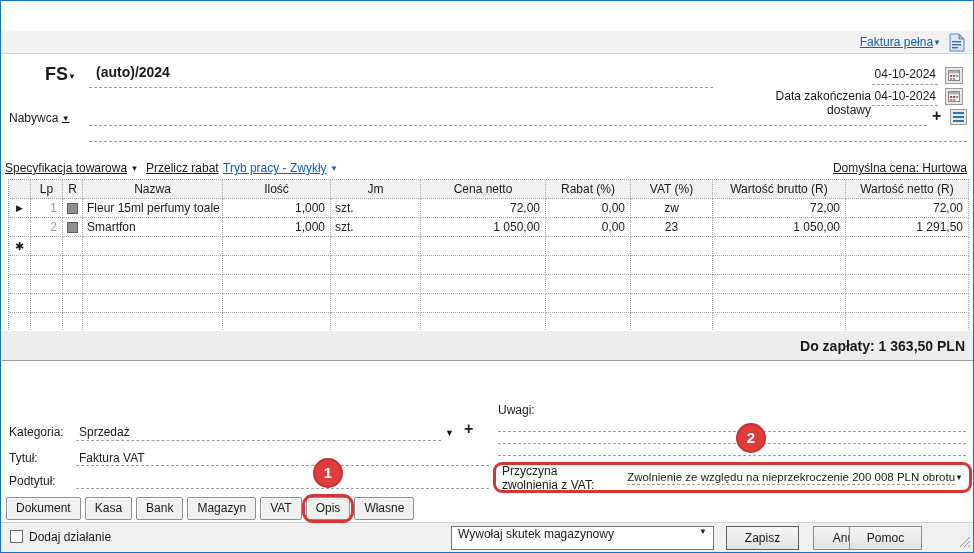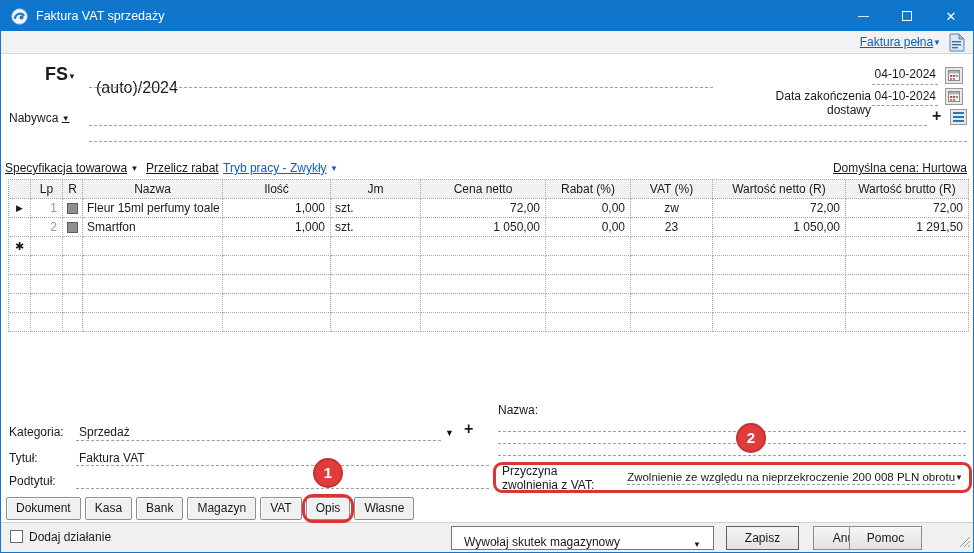--- a/index.html
+++ b/index.html
@@ -21,21 +21,21 @@
            padding:0 8px;box-sizing:border-box;}
   .blacklink{color:#1a1a1a;text-decoration:underline;cursor:pointer;}
   .bluelink{color:#0b5fbe;text-decoration:underline;cursor:pointer;}
   .linkbar .spacer{flex:1;}
   .arrow{font-size:8px;vertical-align:1px;}
   .arrow-blue{color:#0b5fbe;}
   
   .dot{position:absolute;height:0;border-bottom:1px dashed #9e9e9e;}
   
   .fs-sym{position:absolute;left:44px;top:63px;font-size:18px;font-weight:bold;}
-  .fs-num{position:absolute;left:95px;top:78px;font-size:16px;font-weight:normal;}
+  .fs-num{position:absolute;left:95px;top:63px;font-size:14px;font-weight:bold;}
   .date-txt{position:absolute;width:62px;text-align:right;font-size:12px;}
   .cal-btn{position:absolute;width:18px;height:17px;background:#e8e8e8;border:1px solid #9a9a9a;
            box-sizing:border-box;display:flex;align-items:center;justify-content:center;}
   .lbl{position:absolute;font-size:12px;}
   .plus{font-weight:bold;font-size:16px;line-height:14px;}
   .sq-btn{position:absolute;width:17px;height:16px;background:#e8e8e8;border:1px solid #9a9a9a;
           box-sizing:border-box;display:flex;align-items:center;justify-content:center;}
   
   .grid{position:absolute;left:7px;top:178px;display:grid;
         grid-template-columns:22px 32px 20px 140px 108px 90px 125px 85px 82px 133px 123px;
@@ -73,53 +73,33 @@
   .red-ring{position:absolute;left:-5px;top:-4px;right:-5px;bottom:-4px;
             border:3px solid #d93535;border-radius:11px;pointer-events:none;z-index:25;}
   .tab .badge{left:50%;margin-left:-15px;top:-40px;}
   
   .bottombar{position:absolute;left:0;top:521px;width:100%;height:31px;background:#f0f0f0;
              border-top:1px solid #d2d2d2;box-sizing:border-box;}
   .chk{position:absolute;left:9px;top:7px;width:13px;height:13px;background:#fff;
        border:1px solid #6b6b6b;box-sizing:border-box;}
   .chk-label{position:absolute;left:28px;top:7px;}
   .selectbox{position:absolute;left:450px;top:3px;width:263px;height:24px;background:#fff;
-             border:1px solid #767676;box-sizing:border-box;display:flex;align-items:flex-end;
-             padding:0 12px;}
+             border:1px solid #767676;box-sizing:border-box;display:flex;align-items:flex-start;
+             padding:0 6px;}
   .selectbox .spacer{flex:1;}
   .btn{position:absolute;top:3px;width:73px;height:24px;background:linear-gradient(#f6f6f6,#e2e2e2);
        border:1px solid #8c8c8c;box-sizing:border-box;text-align:center;line-height:22px;font-size:12px;}
   .btn-default{border:1px solid #5f5f5f;}
   .grip{position:absolute;right:2px;bottom:2px;}
 </style>
 </head>
 <body>
 
 <div id="app">
 
-  <div class="titlebar">
-    <span style="display:flex;">
-      <svg width="17" height="17" viewBox="0 0 17 17">
-        <circle cx="8.5" cy="8.5" r="7.6" fill="#eef5fc" stroke="#b9d4ee"></circle>
-        <path d="M4 11 a5.2 5.2 0 0 1 9.3 -3.2" stroke="#2e75b6" stroke-width="2.2" fill="none"></path>
-        <circle cx="10.5" cy="9.5" r="2" fill="#2e75b6"></circle>
-      </svg>
-    </span>
-    <span class="title">Faktura VAT sprzedaży</span>
-    <span class="spacer"></span>
-    <div class="winbtn">
-        <span class="min-glyph"></span>
-      </div>
-    <div class="winbtn">
-        <span class="max-glyph"></span>
-      </div>
-    <div class="winbtn">
-        <span class="close-glyph">✕</span>
-      </div>
-  </div>
 
   <div class="linkbar">
     <span class="spacer"></span>
     <span class="bluelink">Faktura pełna</span>
     <span class="arrow arrow-blue">▼</span>
     <span style="margin-left:8px;display:flex;">
       <svg width="16" height="19" viewBox="0 0 16 19">
         <path d="M1 1 h9 l5 5 v12 h-14 z" fill="#dce9f5" stroke="#5b86b5"></path>
         <path d="M10 1 l5 5 h-5 z" fill="#9fc0de" stroke="#5b86b5"></path>
         <rect x="3" y="8" width="9" height="1.4" fill="#3a6ea5"></rect>
@@ -194,22 +174,22 @@
 
     <div class="tc th"></div>
     <div class="tc th">Lp</div>
     <div class="tc th">R</div>
     <div class="tc th">Nazwa</div>
     <div class="tc th">Ilość</div>
     <div class="tc th">Jm</div>
     <div class="tc th">Cena netto</div>
     <div class="tc th">Rabat (%)</div>
     <div class="tc th">VAT (%)</div>
+    <div class="tc th">Wartość brutto (R)</div>
     <div class="tc th">Wartość netto (R)</div>
-    <div class="tc th">Wartość brutto (R)</div>
 
     <div class="tc ac rowmark">▶</div>
     <div class="tc ar lp">1</div>
     <div class="tc">
         <div class="rsq"></div>
       </div>
     <div class="tc al">Fleur 15ml perfumy toale</div>
     <div class="tc ar">1,000</div>
     <div class="tc al">szt.</div>
     <div class="tc ar">72,00</div>
@@ -282,35 +262,38 @@
       <div class="tc"></div>
       <div class="tc"></div>
       <div class="tc"></div>
       <div class="tc"></div>
       <div class="tc"></div>
       <div class="tc"></div>
       <div class="tc"></div>
       <div class="tc"></div>
     </div>
 
+  <div class="total-strip">
+    <span class="total">Do zapłaty: 1 363,50 PLN</span>
+  </div>
 
   <div class="lbl" style="left:8px;top:424px;">Kategoria:</div>
   <div class="lbl" style="left:78px;top:424px;">Sprzedaż</div>
   <div class="dot" style="left:75px;top:439px;width:365px;"></div>
   <div class="caret" style="left:444px;top:427px;">▼</div>
   <div class="lbl plus" style="left:463px;top:421px;">+</div>
 
   <div class="lbl" style="left:8px;top:450px;">Tytuł:</div>
   <div class="lbl" style="left:78px;top:450px;">Faktura VAT</div>
   <div class="dot" style="left:75px;top:464px;width:413px;"></div>
 
   <div class="lbl" style="left:8px;top:473px;">Podtytuł:</div>
   <div class="dot" style="left:75px;top:487px;width:413px;"></div>
 
-  <div class="lbl" style="left:497px;top:402px;">Nazwa:</div>
+  <div class="lbl" style="left:497px;top:402px;">Uwagi:</div>
   <div class="dot" style="left:497px;top:430px;width:468px;"></div>
   <div class="dot" style="left:497px;top:442px;width:468px;"></div>
   <div class="dot" style="left:497px;top:454px;width:468px;"></div>
 
   <div class="vat-exempt">
     <span>Przyczyna zwolnienia z VAT:</span>
     <span class="val">Zwolnienie ze względu na nieprzekroczenie 200 008 PLN obrotu</span>
     <span class="spacer"></span>
     <span class="arrow">▼</span>
     <div class="badge" style="left:240px;top:-42px;">2</div>

